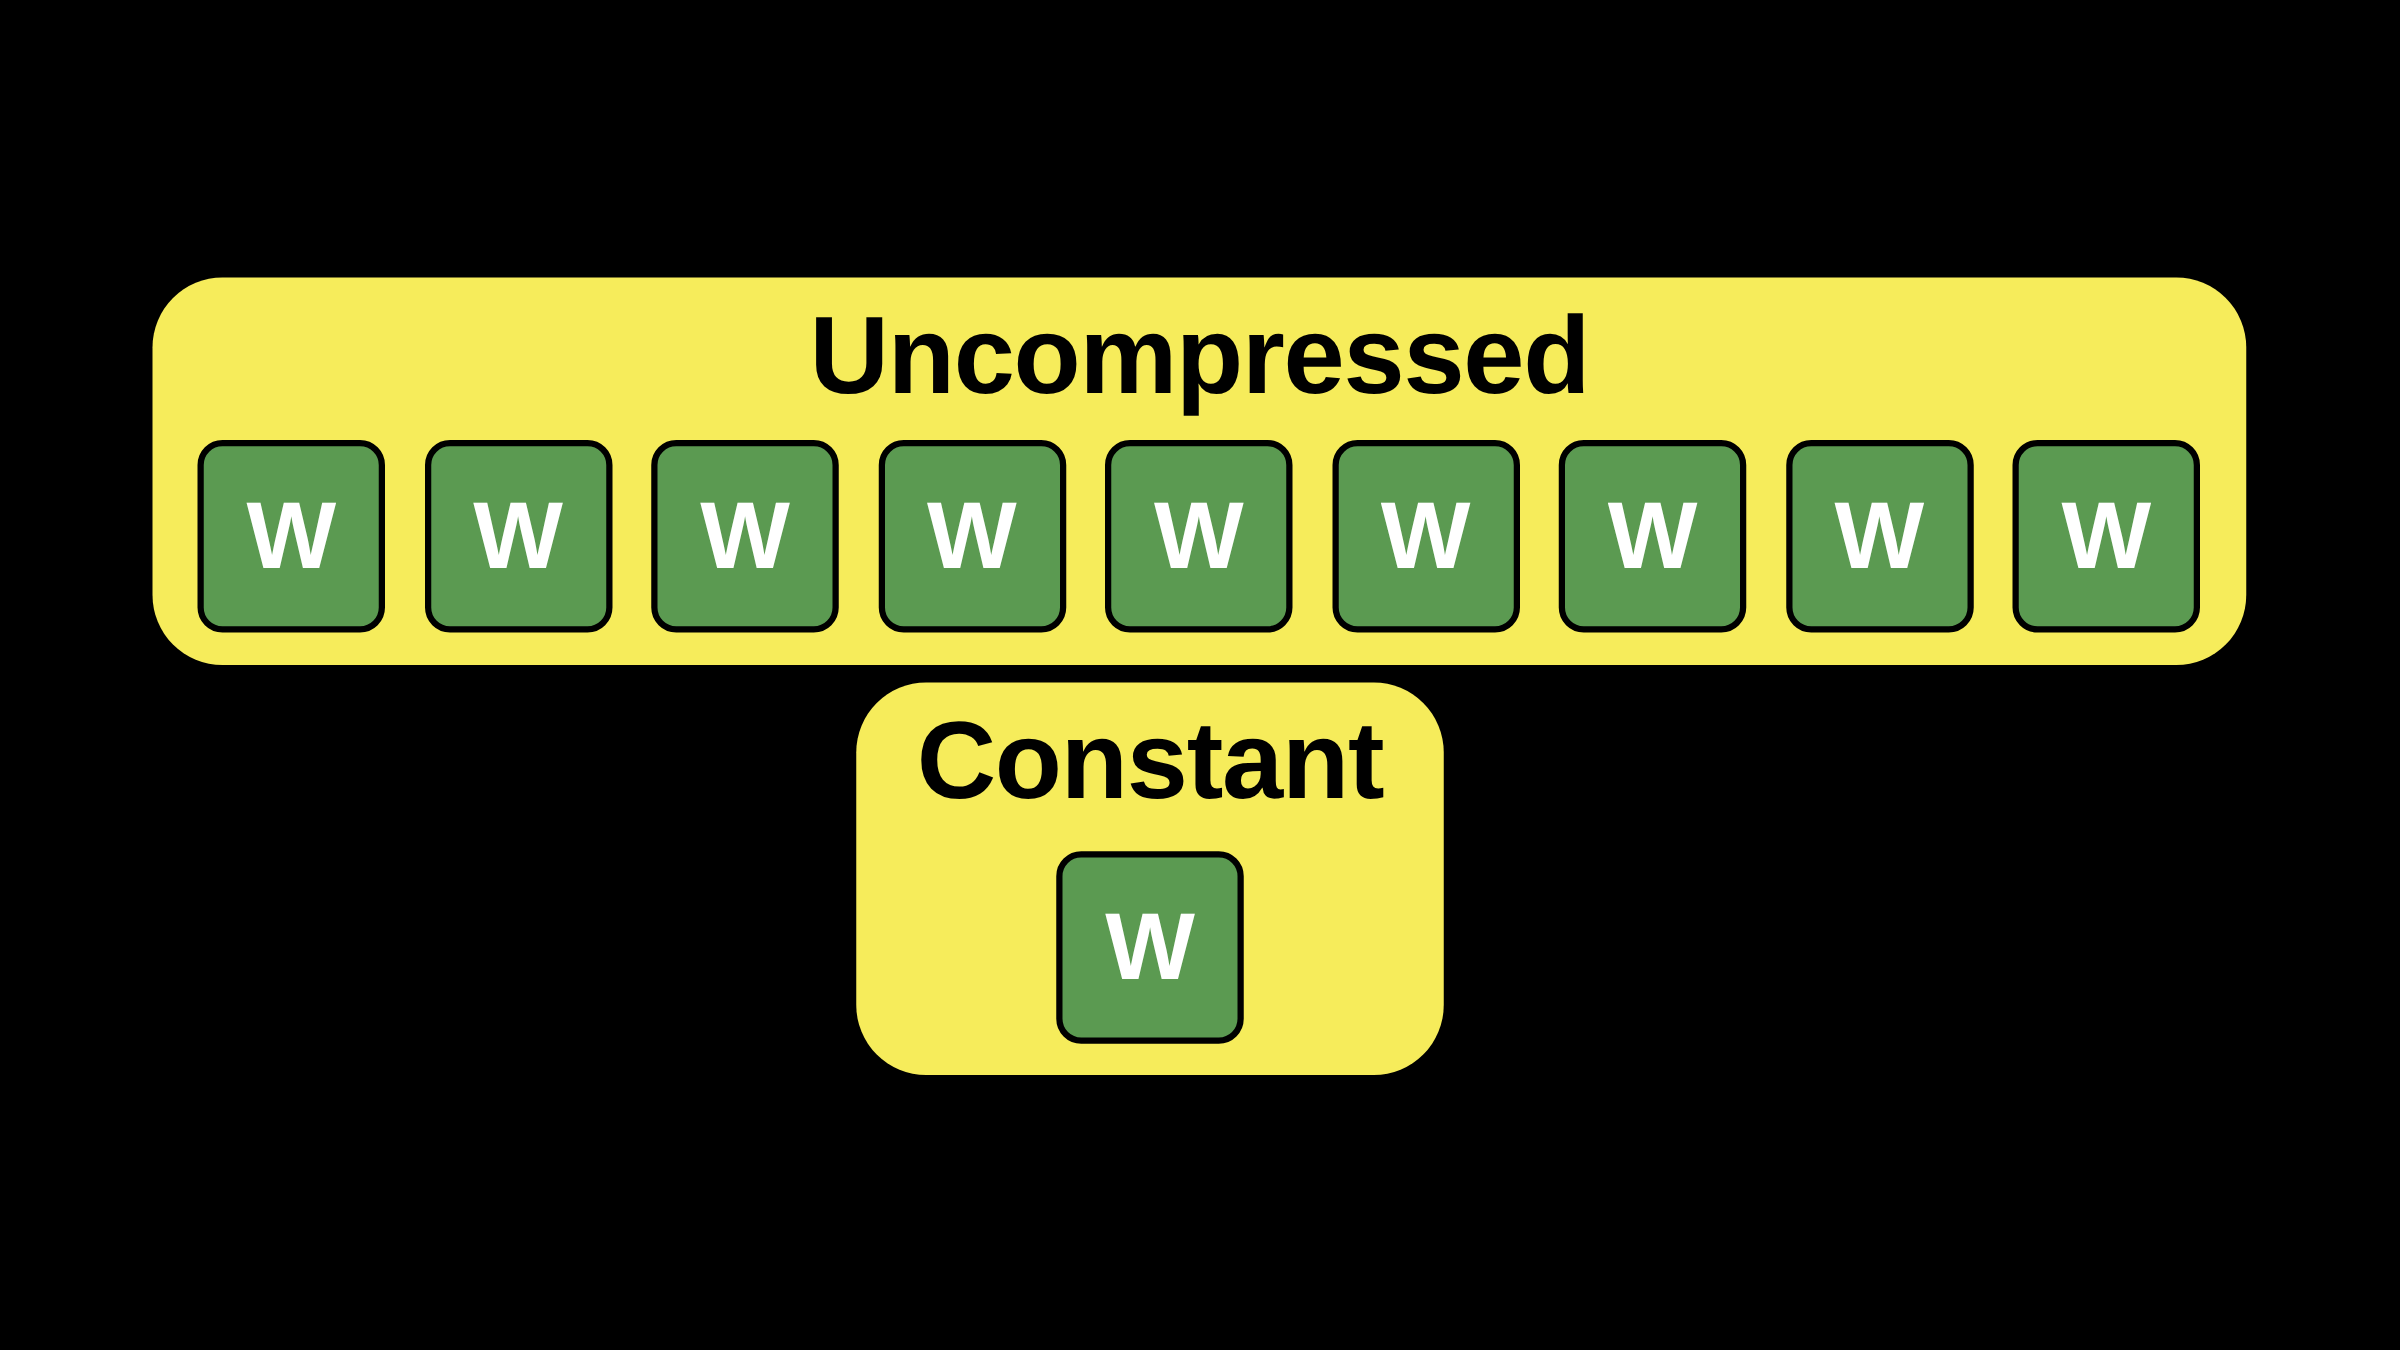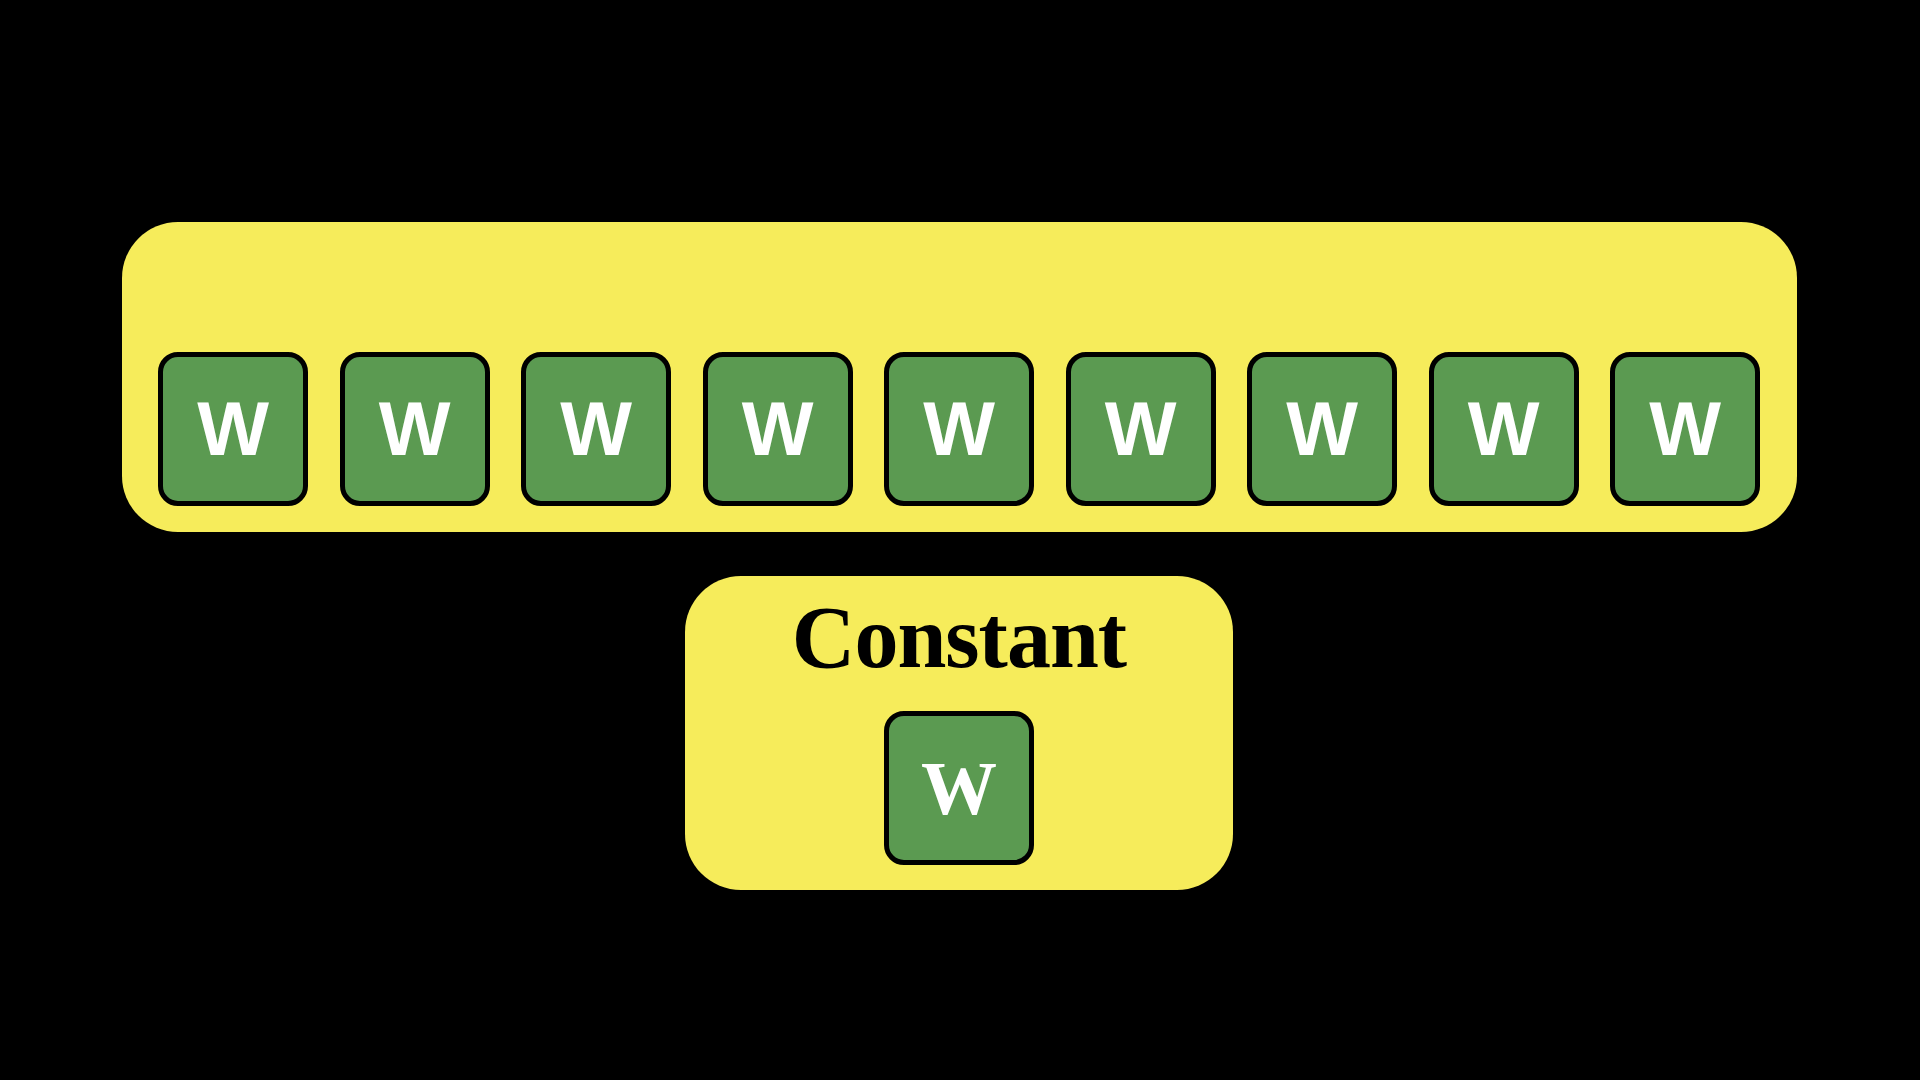--- a/index.html
+++ b/index.html
@@ -31,22 +31,22 @@
     font-size:88px;
     line-height:1;
     letter-spacing:-1px;
     padding-top:18px;
   }
   .panel-uncompressed{
     left:122px; top:222px;
     width:1675px; height:310px;
   }
   .panel-constant{
-    left:685px; top:576px;
-    width:548px; height:314px;font-family:Liberation Serif, serif;
+    left:685px; top:546px;
+    width:470px; height:314px;
   }
   .tile-row{
     position:absolute;
     display:flex;
   }
   .panel-uncompressed .tile-row{
     left:36px; right:37px; top:130px;
     justify-content:space-between;
   }
   .panel-constant .tile-row{
@@ -69,20 +69,21 @@
     font-size:76px;
     line-height:1;
   }
 </style>
 </head>
 <body>
 
 <div>
 
   <section class="panel panel-uncompressed">
+    <h2 class="panel-title">Uncompressed</h2>
     <div class="tile-row">
         <div class="tile">
           <span class="tile-letter">W</span>
         </div>
         <div class="tile">
           <span class="tile-letter">W</span>
         </div>
         <div class="tile">
           <span class="tile-letter">W</span>
         </div>

